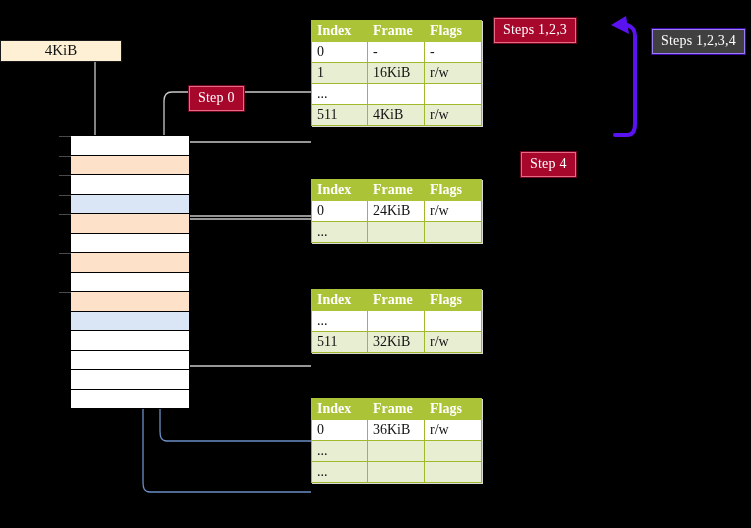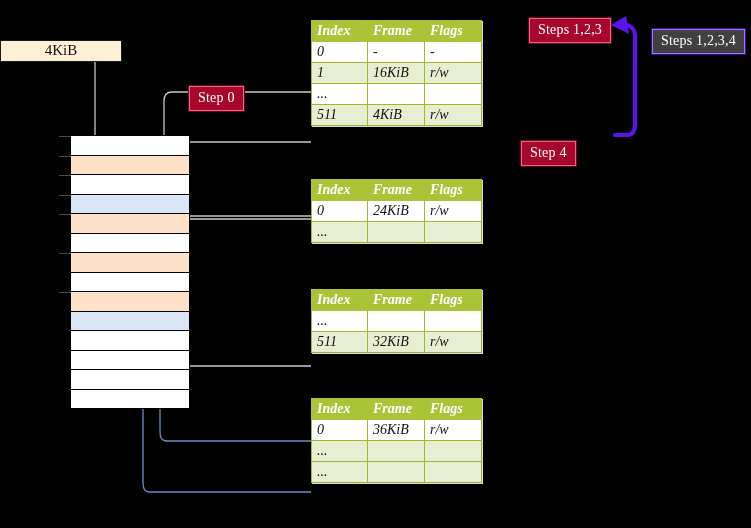--- a/index.html
+++ b/index.html
@@ -105,21 +105,20 @@
   .ptable th, .ptable td {
     border: 1px solid #9fb82c;
     padding: 2px 5px;
     text-align: left;
     height: 20px;
     box-sizing: border-box;
     vertical-align: middle;
     font-weight: normal;
     overflow: hidden;
     white-space: nowrap;
-    font-style: italic;
   }
   .ptable th {
     background: #aac337;
     color: #ffffff;
     font-weight: bold;
     border-color: #aac337;
     font-size: 14px;
   }
   .ptable tr.alt td { background: #e8eed2; }
   .ptable td.hl { background: #fbf8b4; }
@@ -210,23 +209,23 @@
       <div class="tick" style="top: 19.5px;"></div>
       <div class="tick" style="top: 39px;"></div>
       <div class="tick" style="top: 58.5px;"></div>
       <div class="tick" style="top: 78px;"></div>
       <div class="tick" style="top: 117px;"></div>
       <div class="tick" style="top: 156px;"></div>
     </div>
 
   <div id="badges">
       <div class="badge badge-red" style="left: 189px; top: 41px; margin-top: 45px;"><span>Step 0</span></div>
-      <div class="badge badge-red" style="left: 529px; top: 18px;"><span>Steps 1,2,3</span></div>
+      <div class="badge badge-red" style="left: 494px; top: 18px;"><span>Steps 1,2,3</span></div>
       <div class="badge badge-purple" style="left: 652px; top: 18px;"><span>Steps 1,2,3,4</span></div>
-      <div class="badge badge-red" style="left: 521px; top: 141px;"><span>Step 4</span></div>
+      <div class="badge badge-red" style="left: 521px; top: 152px;"><span>Step 4</span></div>
     </div>
 
   <div id="tables">
       <table class="ptable" style="left: 311px; top: 20px; width: 170px;">
         <thead>
           <tr>
             <th class="col-index">Index</th>
             <th class="col-frame">Frame</th>
             <th class="col-flags">Flags</th>
           </tr>

